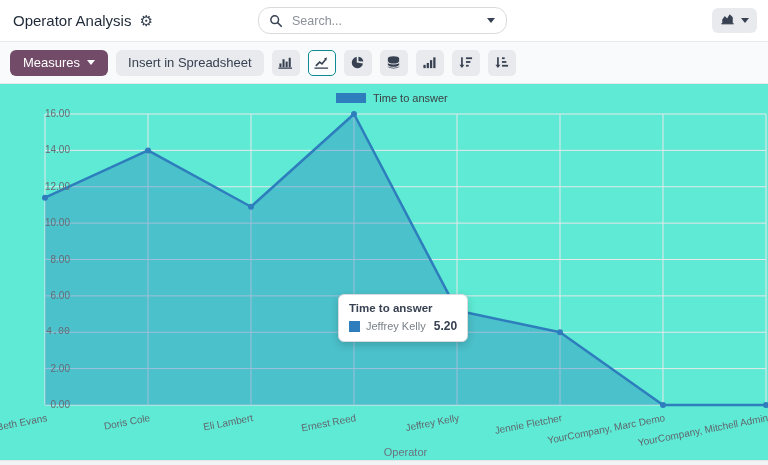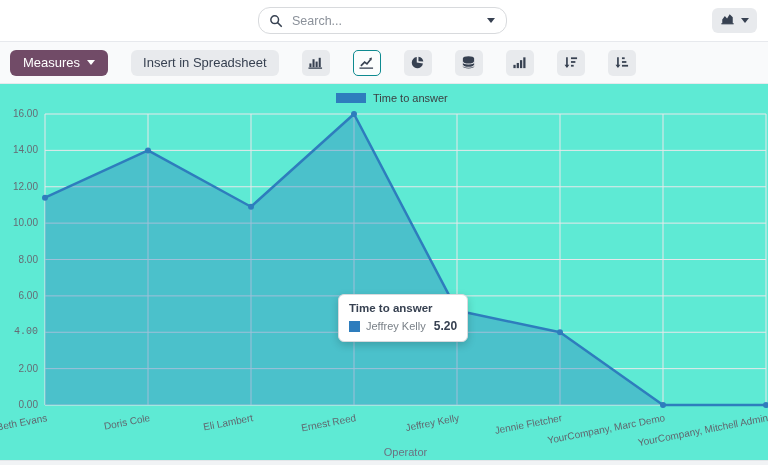--- a/index.html
+++ b/index.html
@@ -21,58 +21,62 @@
 
   .view-switch{position:absolute;right:11px;top:8px;height:25px;padding:0 8px;background:#e8eaed;
     border:none;border-radius:6px;display:flex;align-items:center;gap:6px;cursor:pointer;}
 
   .caret{width:0;height:0;border-left:4px solid transparent;border-right:4px solid transparent;
     border-top:5px solid #374151;display:inline-block;}
   .caret.white{border-top-color:#fff;}
 
   
   .toolbar{height:41px;background:#f9fafb;border-bottom:1px solid #e7e9ed;display:flex;align-items:center;
-    padding:0 10px;gap:23px;}
+    padding:0 10px;gap:8px;}
   .btn{border:none;border-radius:6px;font-size:13px;font-weight:500;cursor:pointer;
     display:flex;align-items:center;gap:7px;height:26px;font-family:inherit;}
   .btn-measures{background:#714B67;color:#fff;padding:0 13px;}
   .btn-insert{background:#e8eaed;color:#374151;padding:0 12px;}
   .iconbtn{width:28px;height:26px;background:#e8eaed;border:1px solid transparent;border-radius:5px;
     display:flex;align-items:center;justify-content:center;cursor:pointer;box-sizing:border-box;padding:0;}
   .iconbtn.active{background:#fbfdfd;border:1.5px solid #0e8a90;}
   .iconbtn svg{display:block;}
 
   
   .chart-region{position:relative;width:768px;height:382px;background:#5eead4;}
   .legend{position:absolute;left:336px;top:8px;display:flex;align-items:center;gap:7px;cursor:pointer;}
   .legend-swatch{width:30px;height:10px;display:inline-block;}
   .legend-label{font-size:11px;color:#3c4043;}
 
   #chart-svg{position:absolute;left:0;top:0;}
-  .ylab{position:absolute;width:38px;text-align:right;font-size:10px;color:#666b74;line-height:12px;}
+  .ylab{position:absolute;width:38px;text-align:right;font-size:10px;color:#666b74;line-height:12px;padding-left:32px;}
   .xlab{position:absolute;width:220px;text-align:right;font-size:10px;color:#60666e;line-height:12px;
     transform:rotate(-11deg);transform-origin:100% 50%;white-space:nowrap;}
   .axis-title{position:absolute;left:45px;width:721px;top:362px;text-align:center;font-size:11px;color:#6b7280;}
 
   .tooltip{position:absolute;left:338px;top:210px;background:#fff;border:1px solid #d8dadd;border-radius:6px;
     box-shadow:0 3px 9px rgba(0,0,0,.18);padding:7px 10px 8px 10px;z-index:5;}
   .tt-title{font-size:11.5px;font-weight:bold;color:#374151;margin-bottom:5px;white-space:nowrap;}
   .tt-row{display:flex;align-items:center;gap:6px;white-space:nowrap;}
   .tt-swatch{width:11px;height:11px;display:inline-block;}
   .tt-label{font-size:11px;color:#7a8188;}
   .tt-value{font-size:12px;font-weight:bold;color:#374151;margin-left:2px;}
 
   .bottom-strip{position:absolute;left:0;top:376px;width:768px;height:6px;background:#f1f3f5;border-top:1px solid #e3e6e9;}
 </style>
 </head>
 <body>
 
 <div class="app">
 
   <header class="topbar">
+    <div class="title-wrap">
+      <h1 class="page-title">Operator Analysis</h1>
+      <span class="gear">⚙</span>
+    </div>
 
     <div class="searchbar">
       <span class="mag">
         <svg width="14" height="14" viewBox="0 0 16 16">
             <circle cx="6.5" cy="6.5" r="4.4" fill="none" stroke="#374151" stroke-width="1.7"></circle>
             <line x1="10" y1="10" x2="14" y2="14" stroke="#374151" stroke-width="1.9" stroke-linecap="round"></line>
           </svg>
       </span>
       <input placeholder="Search..." style="">
       <span class="search-toggle">

